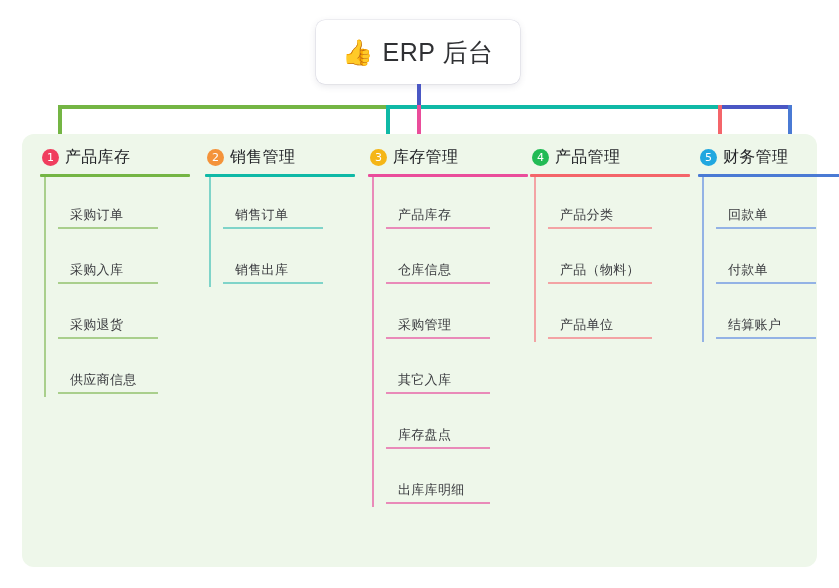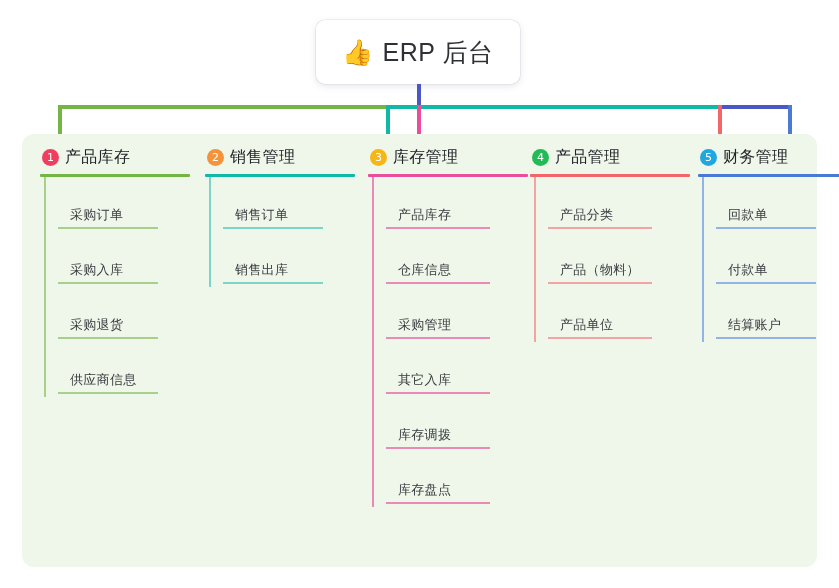--- a/index.html
+++ b/index.html
@@ -163,25 +163,25 @@
       </div>
       <div class="item">
         <span class="item-label">采购管理</span>
         <span class="item-rule" style="background: rgb(233, 138, 185);"></span>
       </div>
       <div class="item">
         <span class="item-label">其它入库</span>
         <span class="item-rule" style="background: rgb(233, 138, 185);"></span>
       </div>
       <div class="item">
-        <span class="item-label">库存调拨</span>
-        <span class="item-rule" style="background: rgb(233, 138, 185);"></span>
-      </div>
-      <div class="item">
         <span class="item-label">库存盘点</span>
+        <span class="item-rule" style="background: rgb(233, 138, 185);"></span>
+      </div>
+      <div class="item">
+        <span class="item-label">出库库明细</span>
         <span class="item-rule" style="background: rgb(233, 138, 185);"></span>
       </div>
     </div>
   </div>
 
   <div class="branch b4">
     <div class="bhead">
       <span class="badge" style="background: rgb(34, 187, 85);">4</span>
       <span class="btitle">产品管理</span>
     </div>

